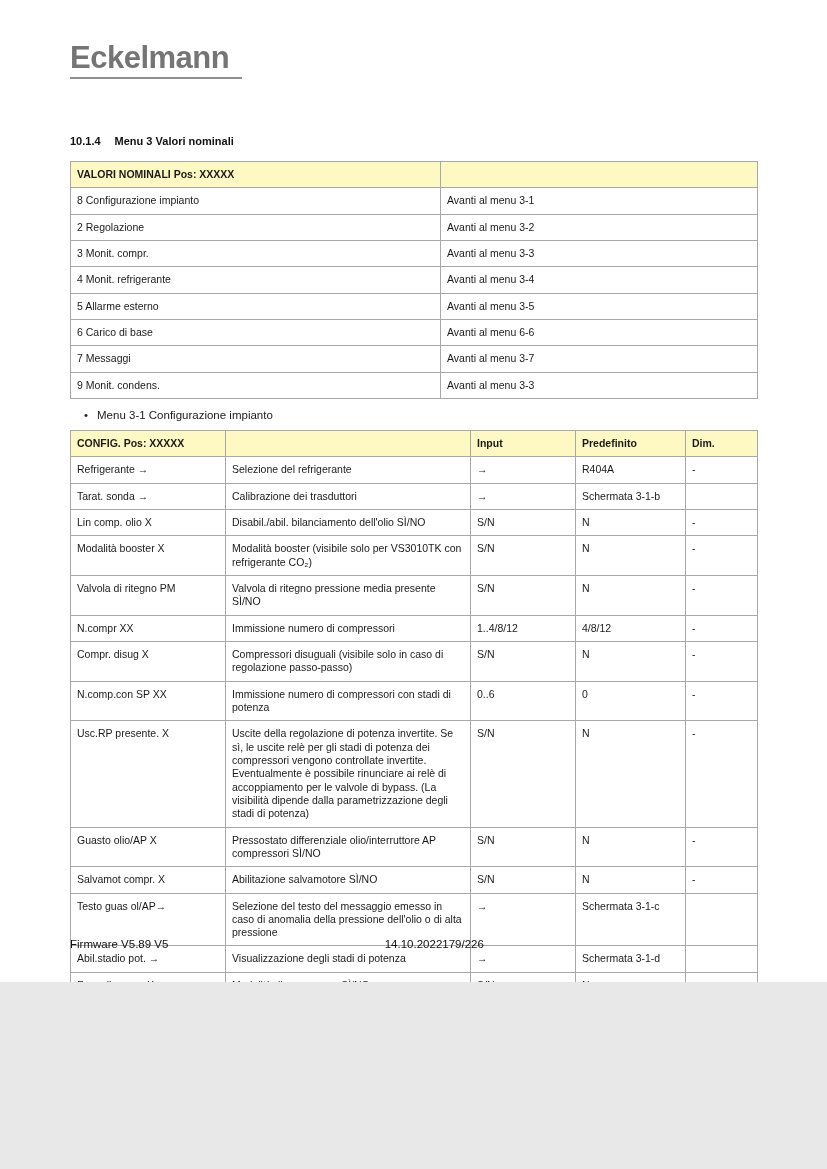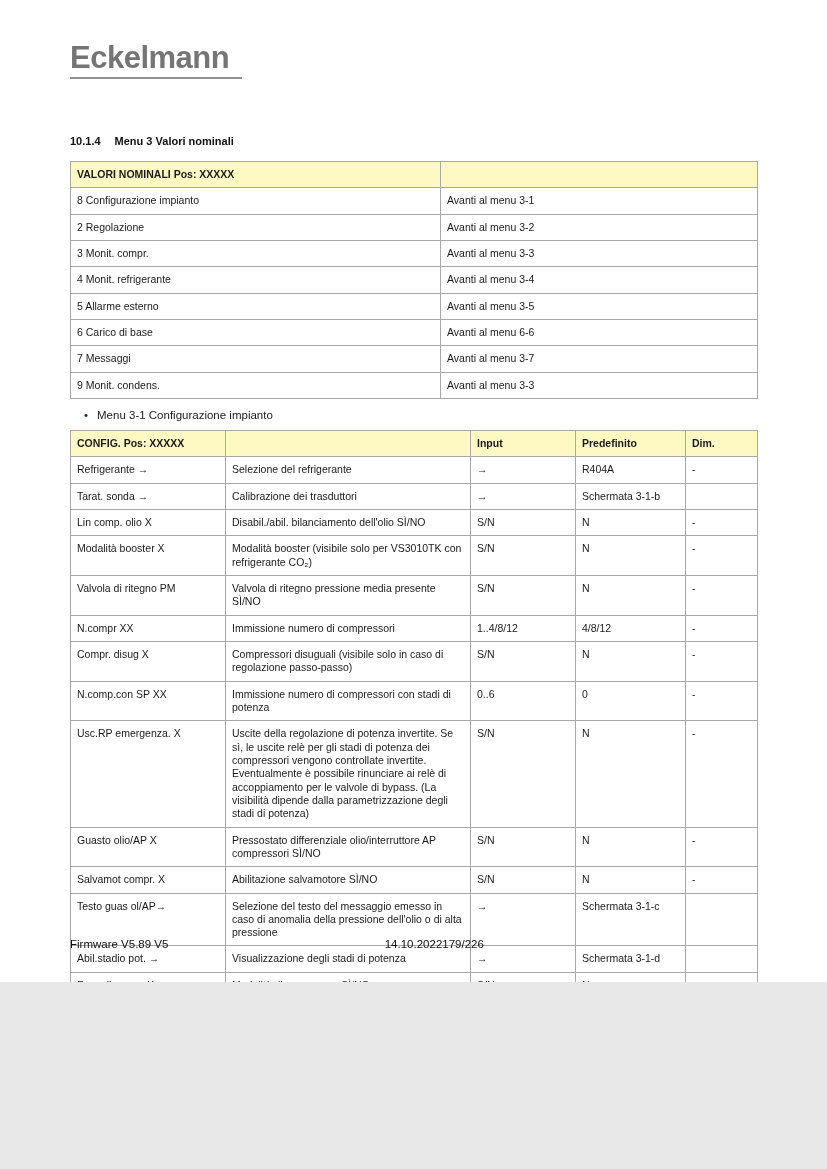--- a/index.html
+++ b/index.html
@@ -207,21 +207,21 @@
             <td>-</td>
           </tr>
           <tr>
             <td>N.comp.con SP XX</td>
             <td>Immissione numero di compressori con stadi di potenza</td>
             <td>0..6</td>
             <td>0</td>
             <td>-</td>
           </tr>
           <tr>
-            <td>Usc.RP emergenza. X</td>
+            <td>Usc.RP presente. X</td>
             <td>Uscite della regolazione di potenza invertite. Se sì, le uscite relè per gli stadi di potenza dei compressori vengono controllate invertite. Eventualmente è possibile rinunciare ai relè di accoppiamento per le valvole di bypass. (La visibilità dipende dalla parametrizzazione degli stadi di potenza)</td>
             <td>S/N</td>
             <td>N</td>
             <td>-</td>
           </tr>
           <tr>
             <td>Guasto olio/AP X</td>
             <td>Pressostato differenziale olio/interruttore AP compressori SÌ/NO</td>
             <td>S/N</td>
             <td>N</td>

